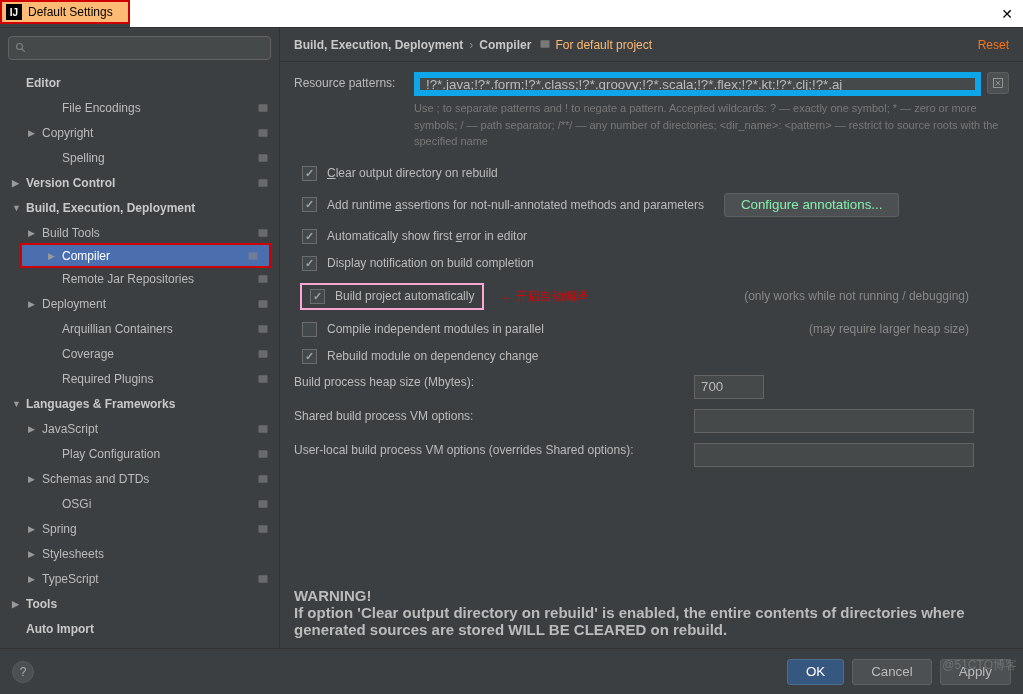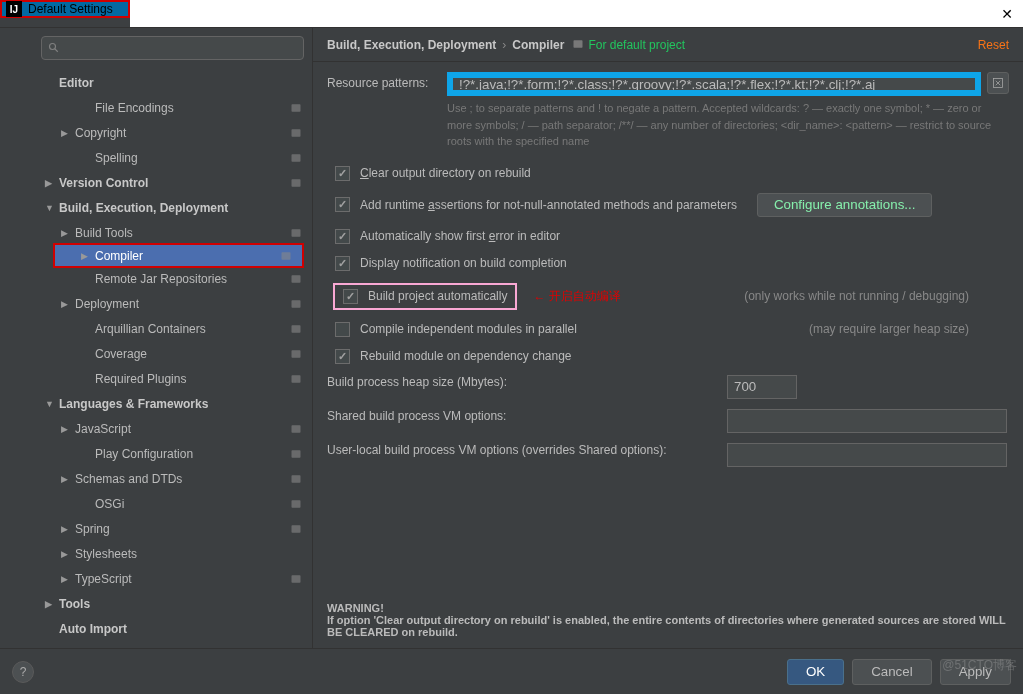--- a/index.html
+++ b/index.html
@@ -7,23 +7,23 @@
   font-family: "Segoe UI", Arial, sans-serif;
   font-size: 12px;
   background: #3c3f41;
   color: #bbbbbb;
   width: 1023px;
   height: 694px;
   overflow: hidden;
   position: relative;
 }
 .titlebar {
-  background: #0369a1;
+  background: #fdba74;
   color: #000;
-  height: 18px;
+  height: 24px;
   display: flex;
   align-items: center;
   padding: 0 4px;
   border: 2px solid #d00000;
   width: 130px;
   position: absolute;
   left: 0; top: 0;
 }
 .titlebar .icon {
   width: 16px; height: 16px;
@@ -55,21 +55,20 @@
   background: #3c3f41;
   border-top: 1px solid #323232;
 }
 .main-row { display: flex; flex: 1; overflow: hidden; }
 .sidebar {
   width: 280px;
   background: #3c3f41;
   display: flex;
   flex-direction: column;
   border-right: 1px solid #323232;
-  margin-left: 33px;
 }
 .search-box {
   margin: 8px;
   height: 24px;
   background: #45494a;
   border: 1px solid #646464;
   border-radius: 4px;
   display: flex;
   align-items: center;
   padding: 0 6px;
@@ -115,21 +114,21 @@
 }
 .breadcrumb {
   height: 34px;
   display: flex;
   align-items: center;
   padding: 0 14px;
   border-bottom: 1px solid #323232;
 }
 .breadcrumb .bc-main { font-weight: bold; color: #c8c8c8; }
 .breadcrumb .bc-sep { margin: 0 6px; color: #888; }
-.breadcrumb .bc-hint { color: #22c55e; margin-left: 8px; display: flex; align-items: flex-start; }
+.breadcrumb .bc-hint { color: #fdba74; margin-left: 8px; display: flex; align-items: flex-start; }
 .breadcrumb .bc-hint svg { width: 12px; height: 12px; fill: #787878; margin-right: 4px; }
 .breadcrumb .reset { margin-left: auto; color: #f97316; cursor: pointer; }
 .settings-body {
   flex: 1;
   overflow-y: auto;
   padding: 10px 14px;
   position: relative;
 }
 .row { display: flex; align-items: flex-start; margin-bottom: 4px; }
 .row label.lbl { width: 120px; padding-top: 4px; }
@@ -190,21 +189,21 @@
   height: 24px;
   width: 280px;
 }
 .form-row input.small { width: 70px; }
 .warning-block {
   position: absolute;
   bottom: 10px;
   left: 14px;
   right: 14px;
   color: #bbb;
-  font-size: 11px;
+  font-size: 15px;
 }
 .warning-block .wtitle { font-weight: bold; }
 .warning-block .wtext { font-weight: bold; }
 .bottom-bar {
   height: 46px;
   border-top: 1px solid #323232;
   display: flex;
   align-items: center;
   padding: 0 12px;
 }

